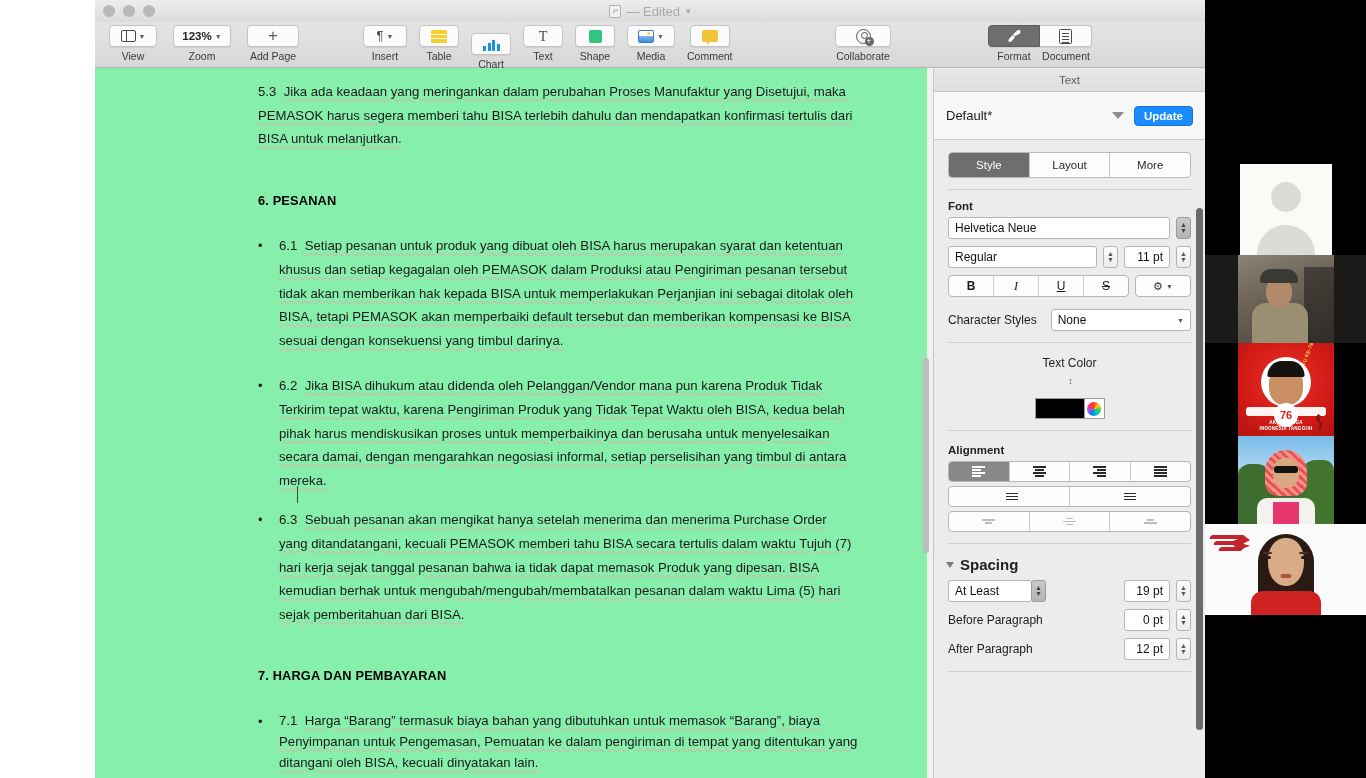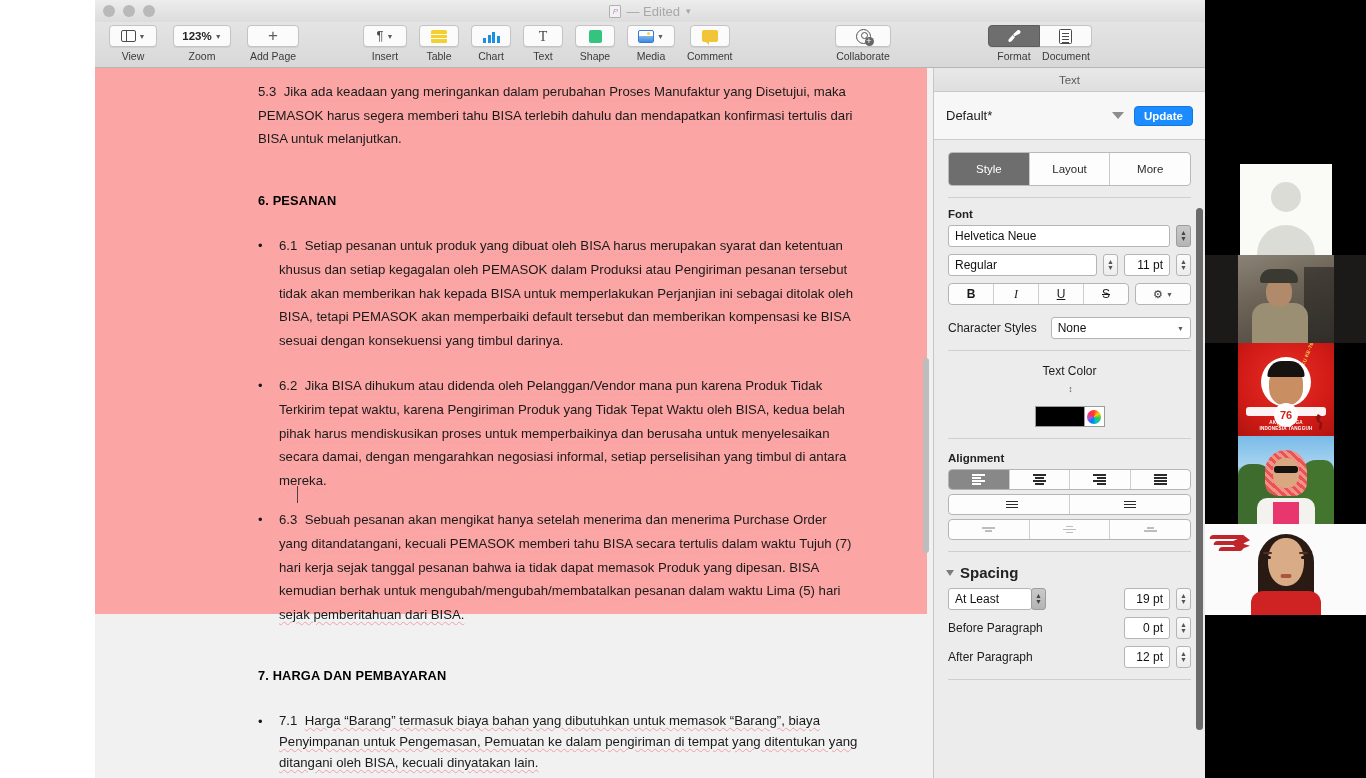--- a/index.html
+++ b/index.html
@@ -70,21 +70,21 @@
   .ico-collab:after { content:"+"; position:absolute; right:-4px; bottom:-3px; font-size:9px; color:#fff;
                       background:#666; border-radius:50%; width:9px; height:9px; line-height:8px; text-align:center; }
   .ico-format { width:16px; height:15px; position:relative; }
   .ico-format svg { display:block; }
   .ico-doc { width:13px; height:15px; background:#fff; border:1.3px solid #4a4a4a; border-radius:1.5px; position:relative; }
   .ico-doc i { position:absolute; left:2px; right:2px; height:1.2px; background:#4a4a4a; display:block; }
 
   
   .canvas { position:absolute; left:0; top:68px; width:838px; height:710px;
             background:#f1f1f1; overflow:hidden; }
-  .page { position:absolute; left:0; top:0; width:832px; height:546px; background:#fca5a5; }
+  .page { position:absolute; left:0; top:0; width:832px; height:710px; background:#86efac; }
   .doc-body { position:absolute; left:163px; top:12px; width:600px; }
   .p { font-size:13.2px; line-height:23.6px; color:#1a1a1a; margin-bottom:0; }
   .sp-para { position:relative; }
   .heading { font-size:12.8px; font-weight:bold; color:#000; letter-spacing:.15px; }
   .bullet-row { display:flex; }
   .bullet { width:21px; flex:0 0 21px; font-size:13px; line-height:23.6px; color:#1a1a1a; }
   .bullet-body { flex:1; }
   .sq { text-decoration-line:underline; text-decoration-style:wavy;
         text-decoration-color:#f2a0a8; text-decoration-thickness:1px;
         text-underline-offset:2px; }
@@ -104,21 +104,21 @@
              background:linear-gradient(#e8e8e8,#dfdfdf); border-bottom:1px solid #c8c8c8;
              font-size:11.5px; color:#5a5a5a; }
   .sb-style-row { height:48px; background:#f7f7f7; border-bottom:1px solid #ccc;
                   display:flex; align-items:center; padding:0 12px; }
   .style-name { font-size:13px; color:#1a1a1a; flex:1; }
   .tri-down { width:0;height:0;border-left:6px solid transparent;border-right:6px solid transparent;
               border-top:7px solid #8d8d8d; margin-right:10px; }
   .update-btn { background:#1a8cff; color:#fff; font-size:11.5px; font-weight:bold;
                 border-radius:4px; padding:3px 9px; border:1px solid #1577dd; }
 
-  .segtabs { margin:12px 14px 0 14px; height:34px; display:flex;
+  .segtabs { margin:12px 14px 0 14px; height:26px; display:flex;
              border:1px solid #b9b9b9; border-radius:4px; overflow:hidden;
              background:#fdfdfd; }
   .segtab { flex:1; display:flex; align-items:center; justify-content:center;
             font-size:11.5px; color:#2b2b2b; border-right:1px solid #c9c9c9; }
   .segtab:last-child { border-right:0; }
   .segtab.active { background:#6e6e6e; color:#fff; }
 
   .sb-sep { height:1px; background:#cfcfcf; margin:11px 14px 0 14px; }
   .sec-label { font-size:11.5px; font-weight:bold; color:#232323; margin:10px 0 5px 14px; }
   .row { display:flex; align-items:center; margin:0 14px 7px 14px; gap:6px; }
@@ -326,21 +326,21 @@
           <span class="tlabel">Insert</span>
         </div>
 
         <div class="titem" style="margin-right:12px;">
           <div class="tbtn" style="min-width:40px;">
               <span class="ico-table"></span>
             </div>
           <span class="tlabel">Table</span>
         </div>
 
-        <div class="titem" style="margin-right:12px;">
+        <div class="titem" style="margin-right:12px;margin-top:8px;">
           <div class="tbtn" style="min-width:40px;">
             <span class="ico-chart">
               <i style="left:0;height:5px;"></i>
                 <i style="left:4.5px;height:8px;"></i>
                 <i style="left:9px;height:11px;"></i>
                 <i style="left:13.5px;height:7px;"></i>
             </span>
           </div>
           <span class="tlabel">Chart</span>
         </div>

